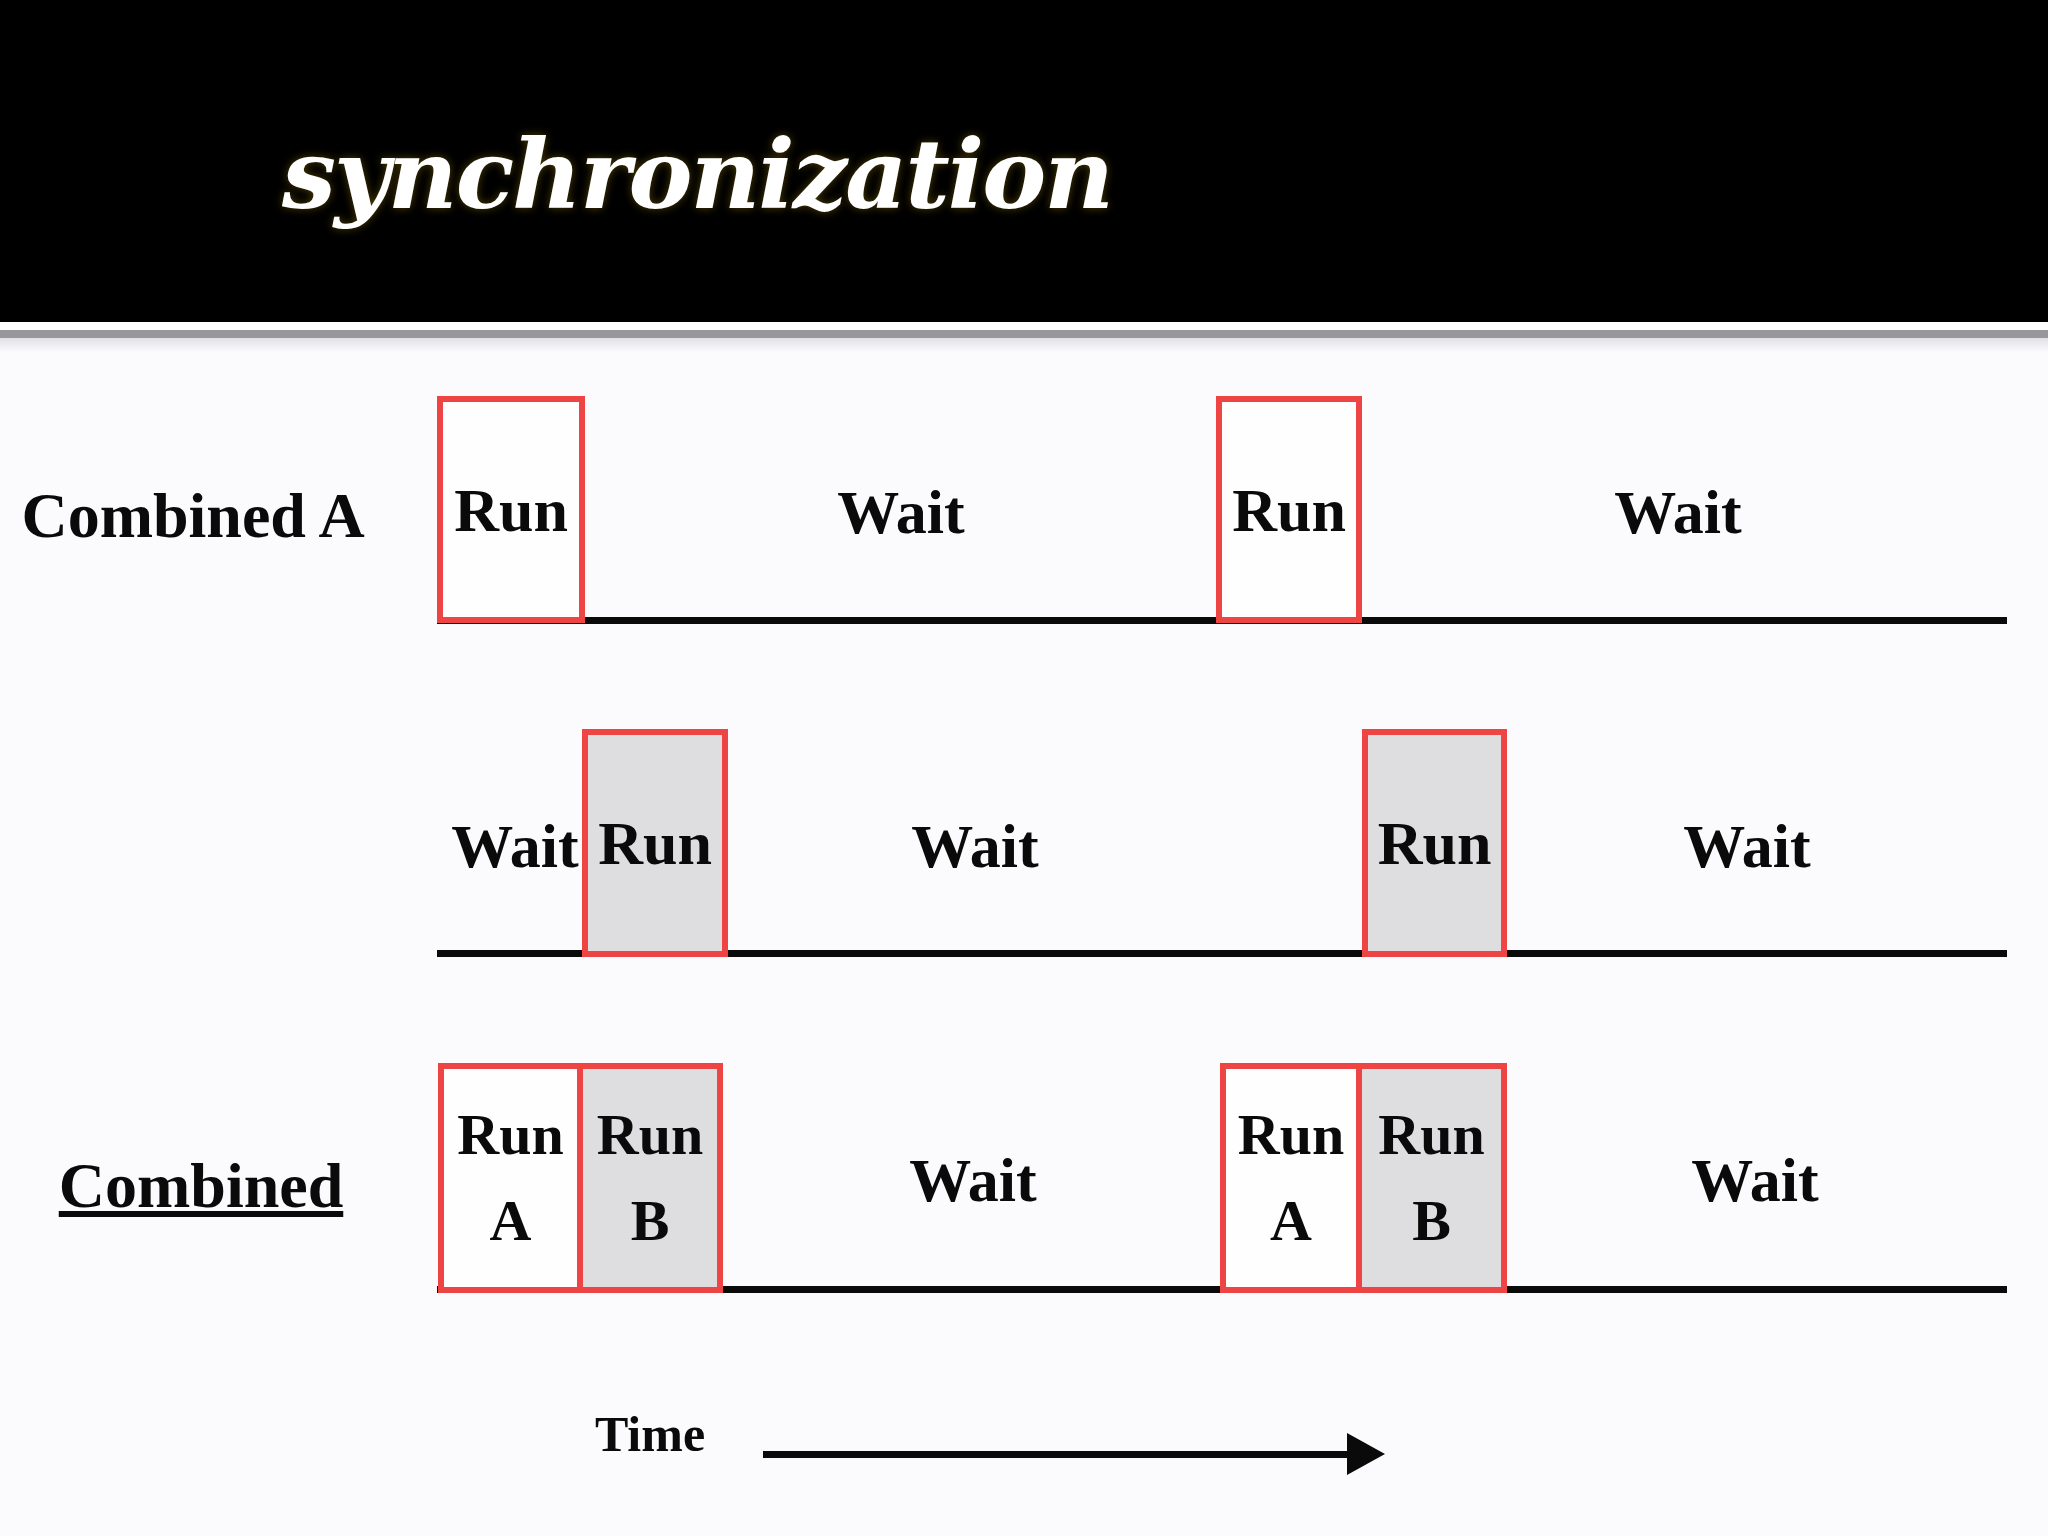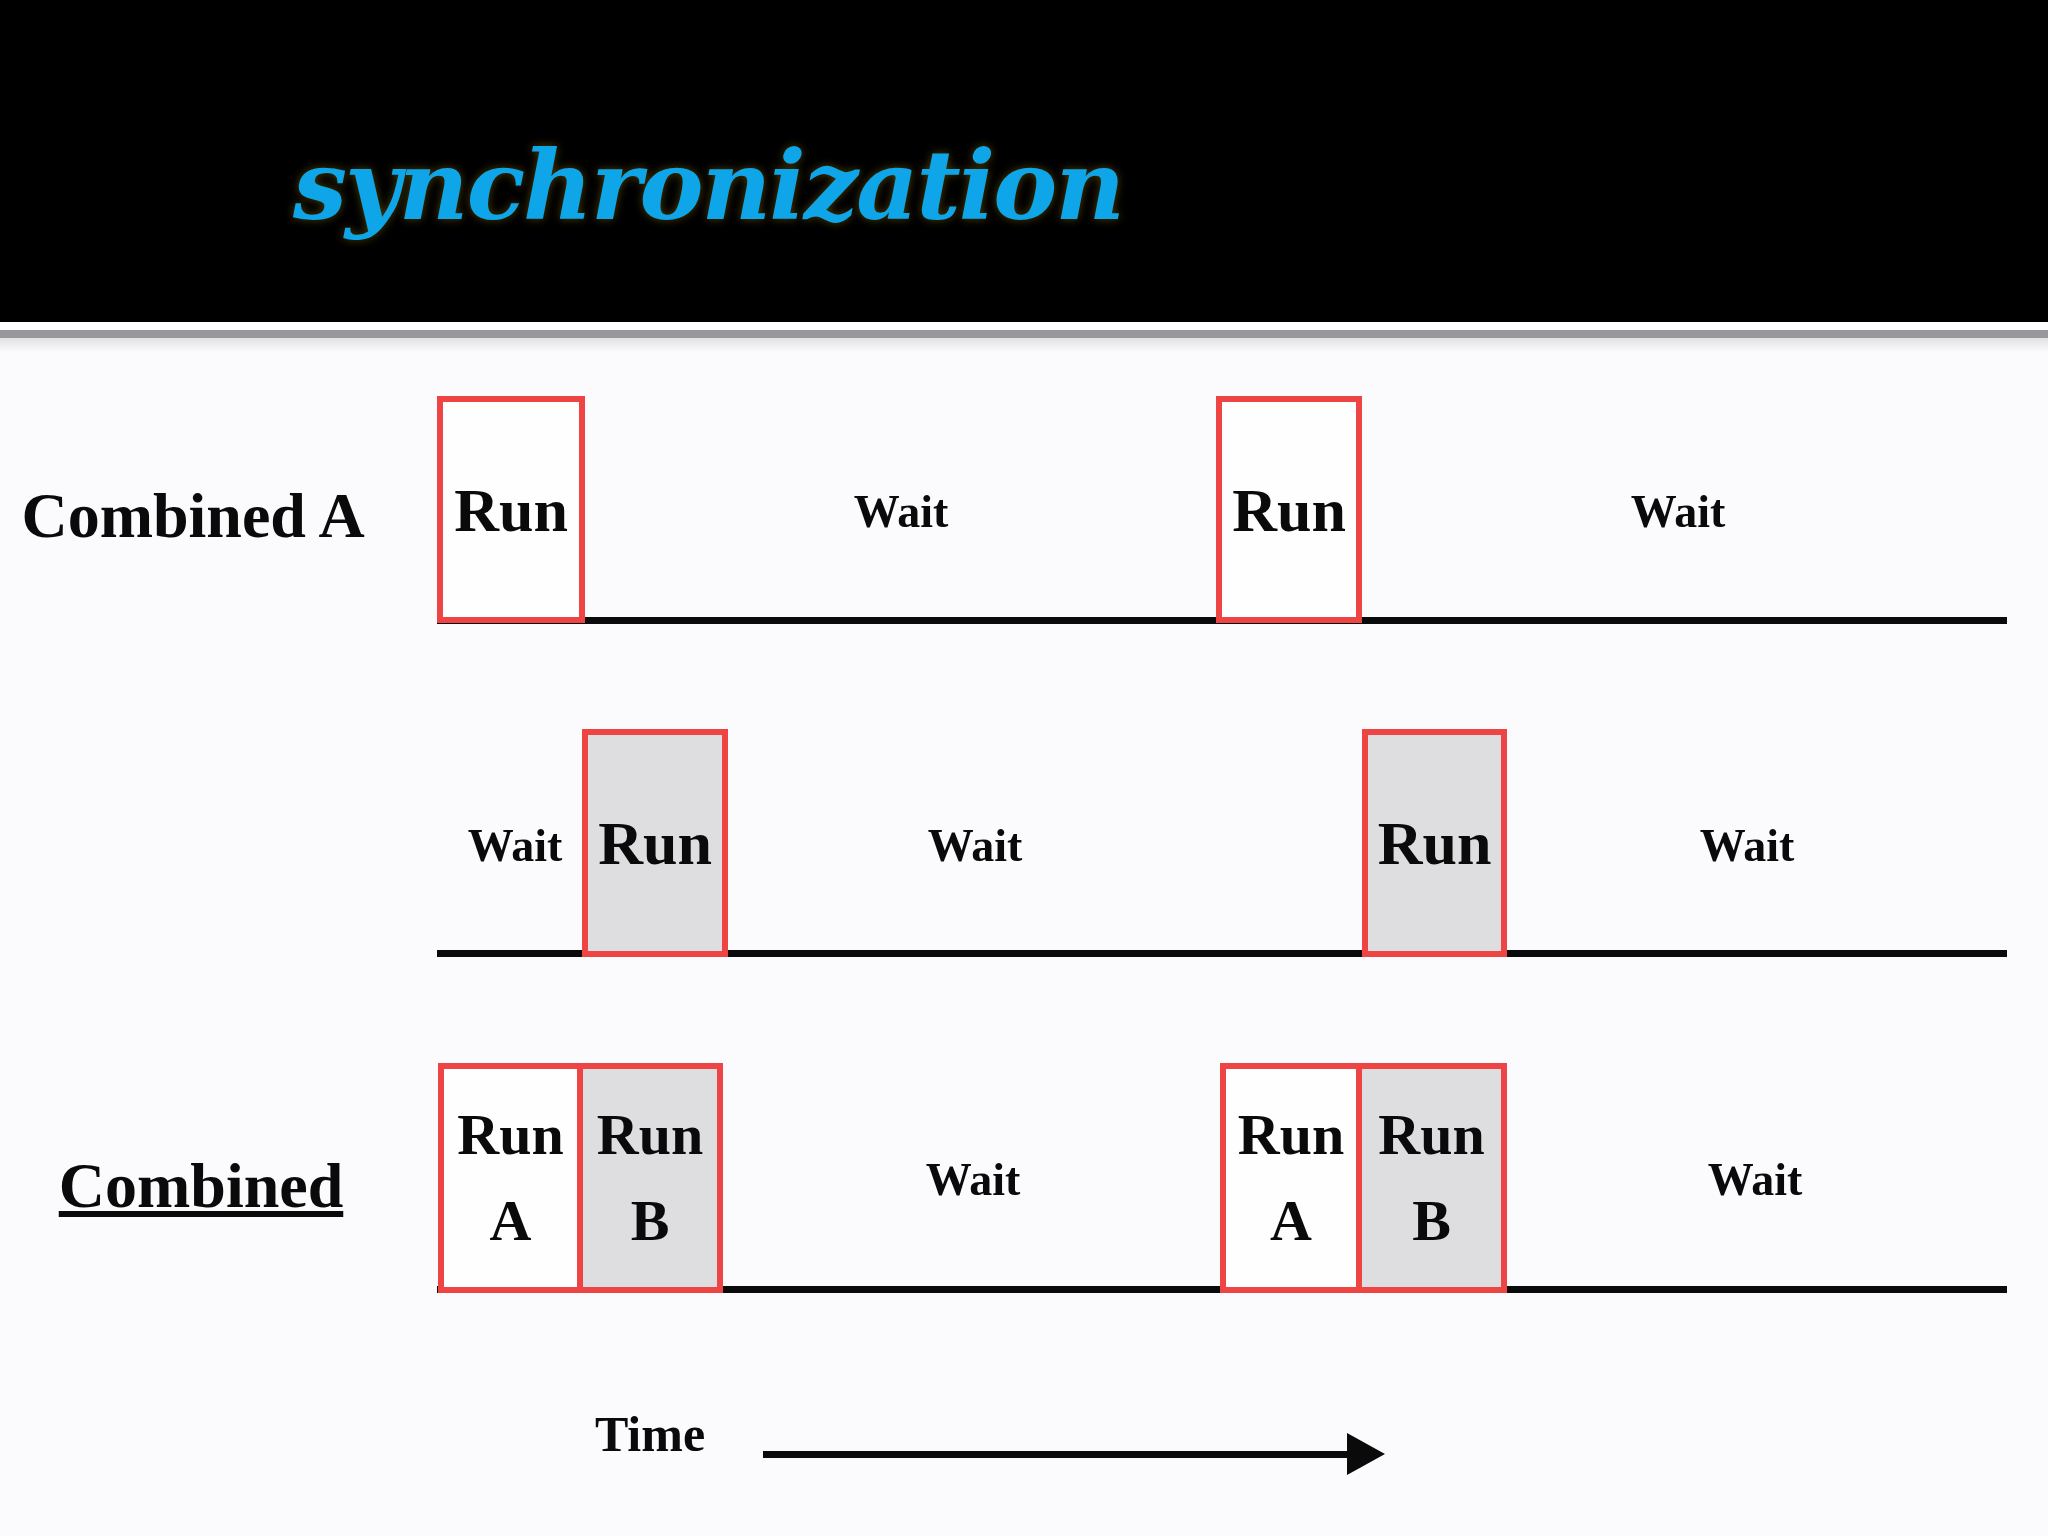--- a/index.html
+++ b/index.html
@@ -14,27 +14,27 @@
   }
 
   
   #header {
     position: absolute; left: 0; top: 0;
     width: 2048px; height: 322px;
     background: #000000;
   }
   #title {
     position: absolute; left: 282px; top: 118px;
-    margin: 11px;
+    margin: 0;
     font-family: "DejaVu Serif", "Liberation Serif", serif;
     font-style: italic;
     font-weight: 600;
     font-size: 96px;
     letter-spacing: -2px;
-    color: #0ea5e9;
+    color: #ffffff;
     text-shadow: 0 0 8px rgba(233, 186, 16, 0.35);
     white-space: nowrap;
   }
   .sep-white {
     position: absolute; left: 0; top: 322px;
     width: 2048px; height: 8px; background: #ffffff;
   }
   .sep-gray {
     position: absolute; left: 0; top: 330px;
     width: 2048px; height: 8px; background: #98979c;
@@ -43,21 +43,21 @@
     position: absolute; left: 0; top: 338px;
     width: 2048px; height: 14px;
     background: linear-gradient(to bottom, rgba(0,0,0,0.10), rgba(0,0,0,0));
   }
 
   
   .center-label {
     position: absolute;
     transform: translate(-50%, -50%);
     font-weight: bold;
-    font-size: 46px;
+    font-size: 62px;
     white-space: nowrap;
     line-height: 1;
   }
   .row-label { font-size: 64px; }
   .timeline {
     position: absolute;
     height: 7px;
     background: #0a0a0a;
   }
   .tbox {

